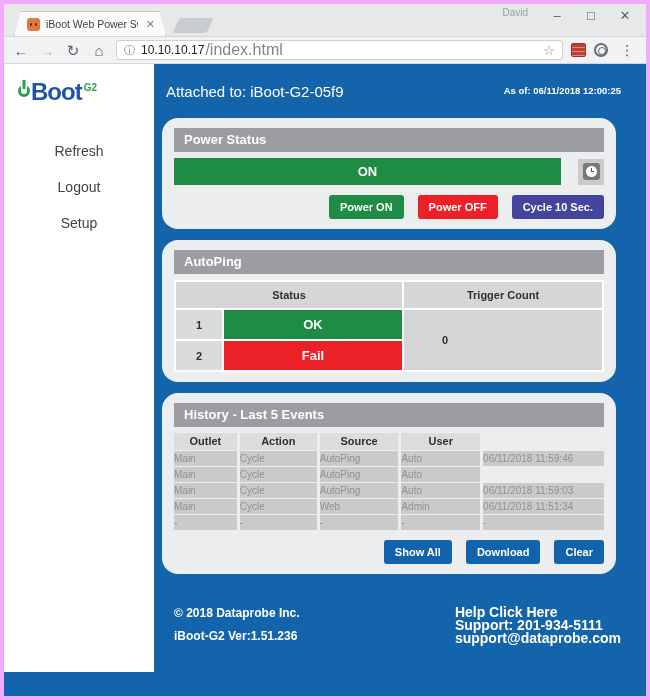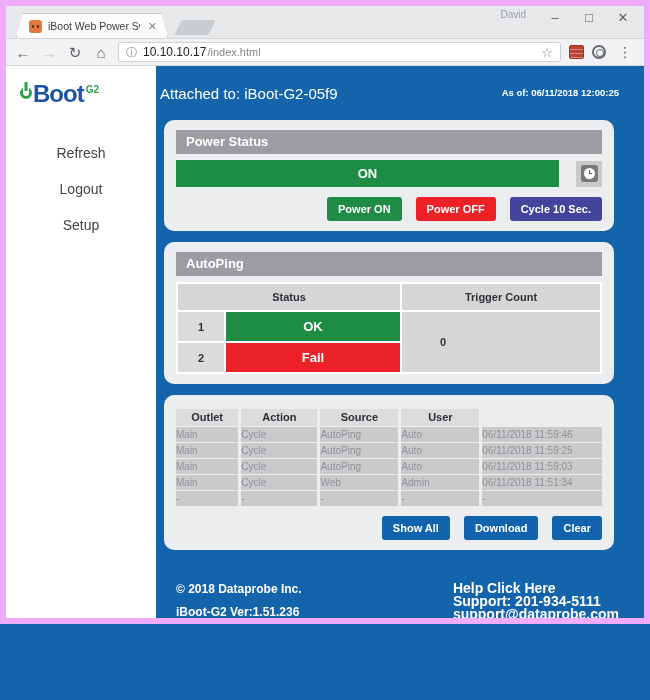--- a/index.html
+++ b/index.html
@@ -1,21 +1,21 @@
 <!DOCTYPE html>
 <html><head>
 <meta charset="utf-8">
 <style>
   * { box-sizing: border-box; margin: 0; padding: 0; }
   html,body { width:650px; height:700px; }
   body { font-family: "Liberation Sans", sans-serif; background:#1464ac; }
 
   .window {
-    width:650px; height:624px;
-    border:6px solid #f0abfc;
+    width:650px; height:700px;
+    border:4px solid #f0abfc;
     box-shadow: inset 0 -5px 0 #174e85;
     display:flex; flex-direction:column;
     background:#ffffff;
     overflow:hidden;
   }
 
   
   .titlebar {
     height:32px; background:#e6e8ea; position:relative; flex:0 0 auto;
   }
@@ -49,21 +49,21 @@
     display:flex; align-items:center; padding:0 8px; gap:8px; flex:0 0 auto;
   }
   .nav-icon { font-size:15px; color:#5f6368; width:18px; text-align:center; line-height:1; }
   .nav-icon.disabled { color:#c1c4c7; }
   .url-box {
     flex:1; height:20px; background:#fff; border:1px solid #ccd0d3; border-radius:3px;
     display:flex; align-items:center; padding:0 7px; gap:6px;
   }
   .info-icon { font-size:11px; color:#80868b; }
   .url-host { font-size:12px; color:#202124; }
-  .url-path { font-size:11px; color:#80868b; }
+  .url-path { font-size:16px; color:#80868b; }
   .star-icon { margin-left:auto; font-size:13px; color:#80868b; }
   .ext-red { width:15px; height:14px; background:#bf4136; border-radius:2px;
     background-image:repeating-linear-gradient(#bf4136 0 3px, #d98a7f 3px 4px); border:1px solid #a33328; }
   .ext-ring { width:14px; height:14px; border:2px solid #686c70; border-radius:50%; position:relative; }
   .ext-ring::after { content:''; position:absolute; left:2px; top:2px; width:6px; height:6px;
     border:1.5px solid #686c70; border-radius:50%; }
   .menu-dots { font-size:14px; color:#5f6368; padding:0 4px; }
 
   
   .page { flex:1; display:flex; background:#1464ac; min-height:0; }
@@ -79,26 +79,26 @@
   .power-symbol::after {
     content:''; position:absolute; top:-8px; left:50%; transform:translateX(-50%);
     width:3px; height:9px; background:#2ea048; box-shadow:0 0 0 1.5px #fff;
   }
   .logo-text { font-size:24px; font-weight:bold; color:#1d55a6; letter-spacing:-1px; margin-left:1px; }
   .logo-sup { font-size:10px; font-weight:bold; color:#2ea048; margin-left:2px; margin-top:4px; }
   .menu { margin-top:34px; display:flex; flex-direction:column; gap:14px; align-items:center; }
   .menu-item { font-size:14px; color:#404347; padding:3px 8px; cursor:pointer; }
 
   .main { flex:1; display:flex; flex-direction:column; min-width:0; }
-  .main-header { display:flex; justify-content:space-between; align-items:flex-start; padding:19px 25px 0 4px; }
+  .main-header { display:flex; justify-content:space-between; align-items:flex-start; padding:19px 25px 0 12px; }
   .attached-to { color:#fff; font-size:15px; }
   .as-of { color:#fff; font-size:9.5px; font-weight:bold; margin-top:2px; }
 
   .card {
-    background:#ecedef; border-radius:10px; margin:0 30px 0 8px; padding:8px 10px 10px 10px;
+    background:#ecedef; border-radius:16px; margin:0 30px 0 8px; padding:8px 10px 10px 10px;
   }
   .card + .card { margin-top:11px; }
   .card-1 { margin-top:18px; }
   .card-header {
     background:#9b9da0; color:#fff; font-weight:bold; font-size:13px;
     height:24px; line-height:24px; padding-left:10px; margin:2px;
   }
 
   
   .power-row { display:flex; align-items:center; gap:17px; margin:6px 2px 0 2px; }
@@ -230,40 +230,40 @@
           <div class="ap-hcell">Trigger Count</div>
           <div class="ap-num">1</div>
           <div class="ap-bar ok">OK</div>
           <div class="ap-trigger">0</div>
           <div class="ap-num">2</div>
           <div class="ap-bar fail">Fail</div>
         </div>
       </div>
 
       <div class="card">
+        <div class="card-header">History - Last 5 Events</div>
         <div class="h-table">
           <div class="h-row">
             <div class="h-hcell">Outlet</div>
             <div class="h-hcell">Action</div>
             <div class="h-hcell">Source</div>
             <div class="h-hcell">User</div>
           </div>
           <div class="h-row">
             <div class="h-cell">Main</div>
             <div class="h-cell">Cycle</div>
             <div class="h-cell">AutoPing</div>
             <div class="h-cell">Auto</div>
             <div class="h-cell">06/11/2018 11:59:46</div>
           </div>
           <div class="h-row">
             <div class="h-cell">Main</div>
             <div class="h-cell">Cycle</div>
             <div class="h-cell">AutoPing</div>
             <div class="h-cell">Auto</div>
-            <div class="h-cell">06/11/2018 11:59:25</div>
           </div>
           <div class="h-row">
             <div class="h-cell">Main</div>
             <div class="h-cell">Cycle</div>
             <div class="h-cell">AutoPing</div>
             <div class="h-cell">Auto</div>
             <div class="h-cell">06/11/2018 11:59:03</div>
           </div>
           <div class="h-row">
             <div class="h-cell">Main</div>

